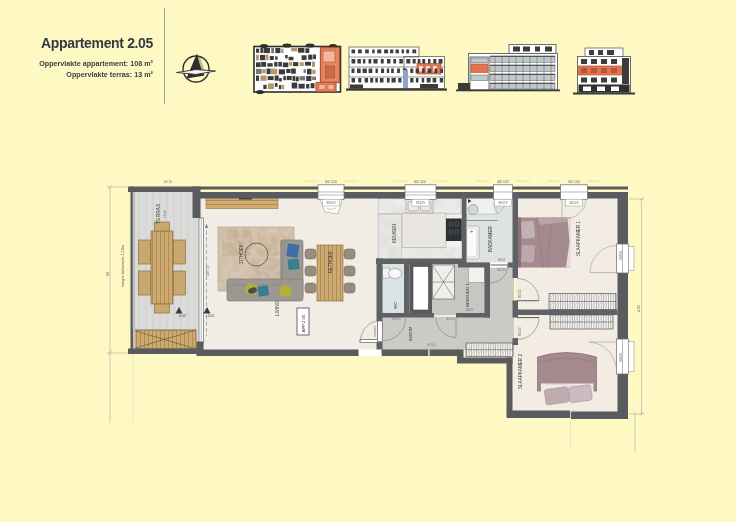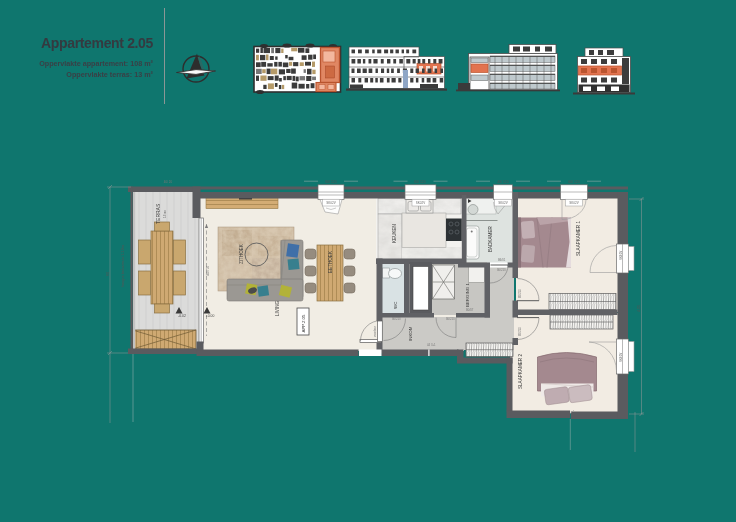--- a/index.html
+++ b/index.html
@@ -1,16 +1,16 @@
 <!DOCTYPE html>
 <html><head>
 <meta charset="utf-8">
 <style>
   html,body{margin:0;padding:0;background:#ffffff;}
-  #stage{position:relative;width:736px;height:522px;background:#0f766e;overflow:hidden;
+  #stage{position:relative;width:736px;height:522px;background:#fef9c3;overflow:hidden;
          font-family:"Liberation Sans", sans-serif;text-decoration:underline;}
   svg{position:absolute;top:0;left:0;}
   text{font-family:"Liberation Sans", sans-serif;}
 </style>
 </head>
 <body>
 <div id="stage">
 <svg width="736" height="522" viewBox="0 0 736 522">
 <defs>
 

